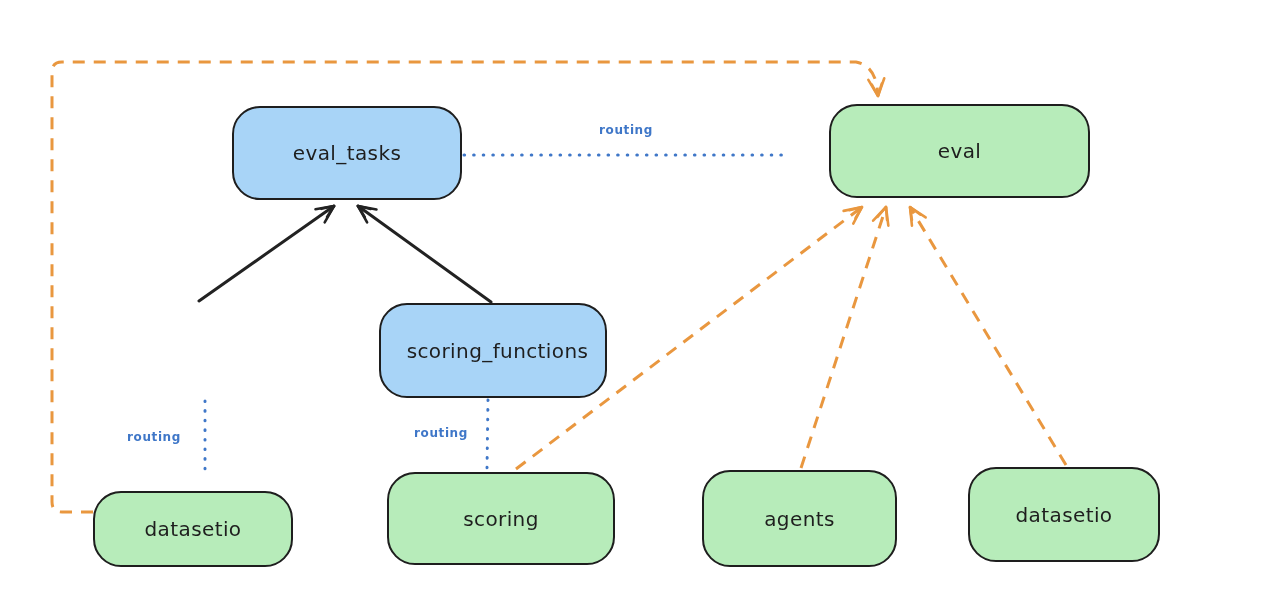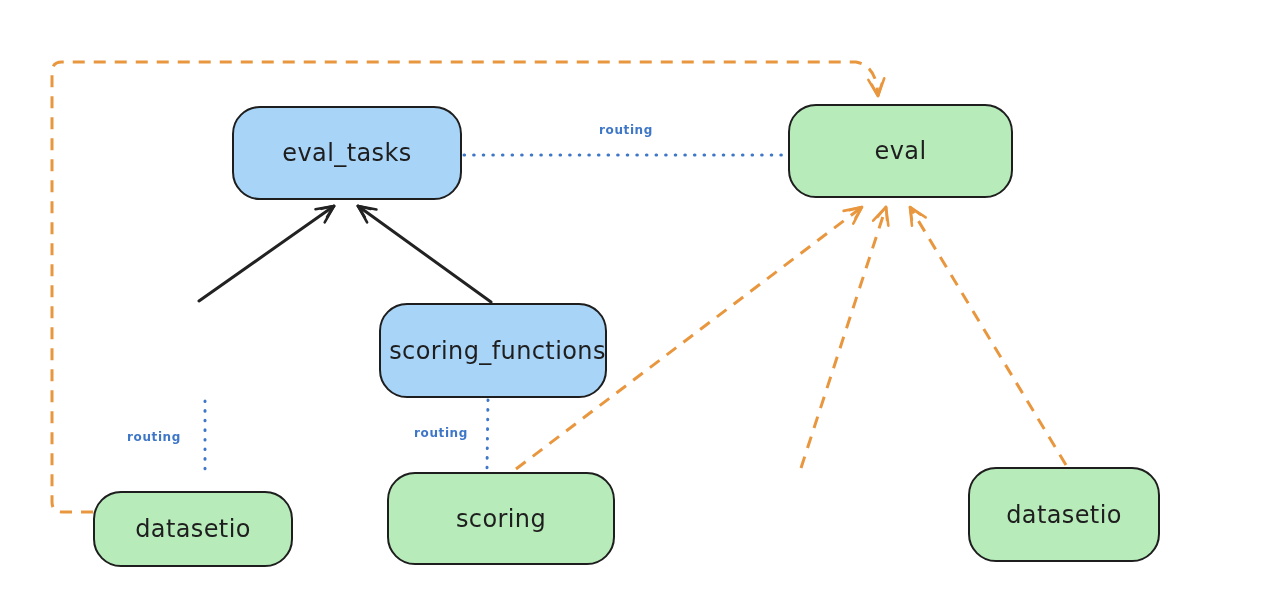--- a/index.html
+++ b/index.html
@@ -22,21 +22,21 @@
   #node-layer, #label-layer { position: absolute; left: 0; top: 0; width: 100%; height: 100%; pointer-events: none; }
   .node {
     position: absolute;
     box-sizing: border-box;
     border: 2.6px solid var(--node-border, #1e1e1e);
     border-radius: 28px;
     display: flex;
     align-items: center;
     justify-content: center;
     color: var(--node-text, #1e1e1e);
-    font-size: 24px;
+    font-size: 20px;
     letter-spacing: 0.4px;
   }
   .node-blue  { background: var(--blue-fill, #a8d4f7); }
   .node-green { background: var(--green-fill, #b7ecba); }
   .node-label { white-space: nowrap; }
   .routing-label {
     position: absolute;
     transform: translate(-50%, -50%);
     color: var(--routing-blue, #3f77c8);
     font-size: 12px;
@@ -69,31 +69,34 @@
         <path d="M 93 512 L 62 512 Q 52 512 52 502 L 52 72 Q 52 62 62 62 L 856 62 Q 873 65 877 86 L 878 96" class="edge edge-orange" marker-end="url(#arrow-orange)"></path>
         <path d="M 516 469 L 862 207" class="edge edge-orange" marker-end="url(#arrow-orange)"></path>
         <path d="M 801 468 L 886 207" class="edge edge-orange" marker-end="url(#arrow-orange)"></path>
         <path d="M 1066 465 L 910 207" class="edge edge-orange" marker-end="url(#arrow-orange)"></path>
       </g>
   </svg>
   <div id="node-layer">
       <div class="node node-blue" style="left: 232px; top: 106px; width: 230px; height: 94px;">
         <span class="node-label">eval_tasks</span>
       </div>
-      <div class="node node-green" style="left: 788px; top: 104px; width: 225px; height: 94px; text-align: center;">
+      <div class="node node-green" style="left: 829px; top: 104px; width: 261px; height: 94px; text-align: center;">
         <span class="node-label">eval</span>
       </div>
       <div class="node node-blue" style="left: 379px; top: 303px; width: 228px; height: 95px; padding-left: 9px;">
         <span class="node-label">scoring_functions</span>
       </div>
       <div class="node node-green" style="left: 93px; top: 491px; width: 200px; height: 76px;">
         <span class="node-label">datasetio</span>
       </div>
       <div class="node node-green" style="left: 387px; top: 472px; width: 228px; height: 93px;">
         <span class="node-label">scoring</span>
+      </div>
+      <div class="node node-green" style="left: 702px; top: 470px; width: 195px; height: 97px;">
+        <span class="node-label">agents</span>
       </div>
       <div class="node node-green" style="left: 968px; top: 467px; width: 192px; height: 95px;">
         <span class="node-label">datasetio</span>
       </div>
     </div>
   <div id="label-layer">
       <span class="routing-label" style="left: 626px; top: 130px;">routing</span>
       <span class="routing-label" style="left: 154px; top: 437px;">routing</span>
       <span class="routing-label" style="left: 441px; top: 433px;">routing</span>
     </div>

